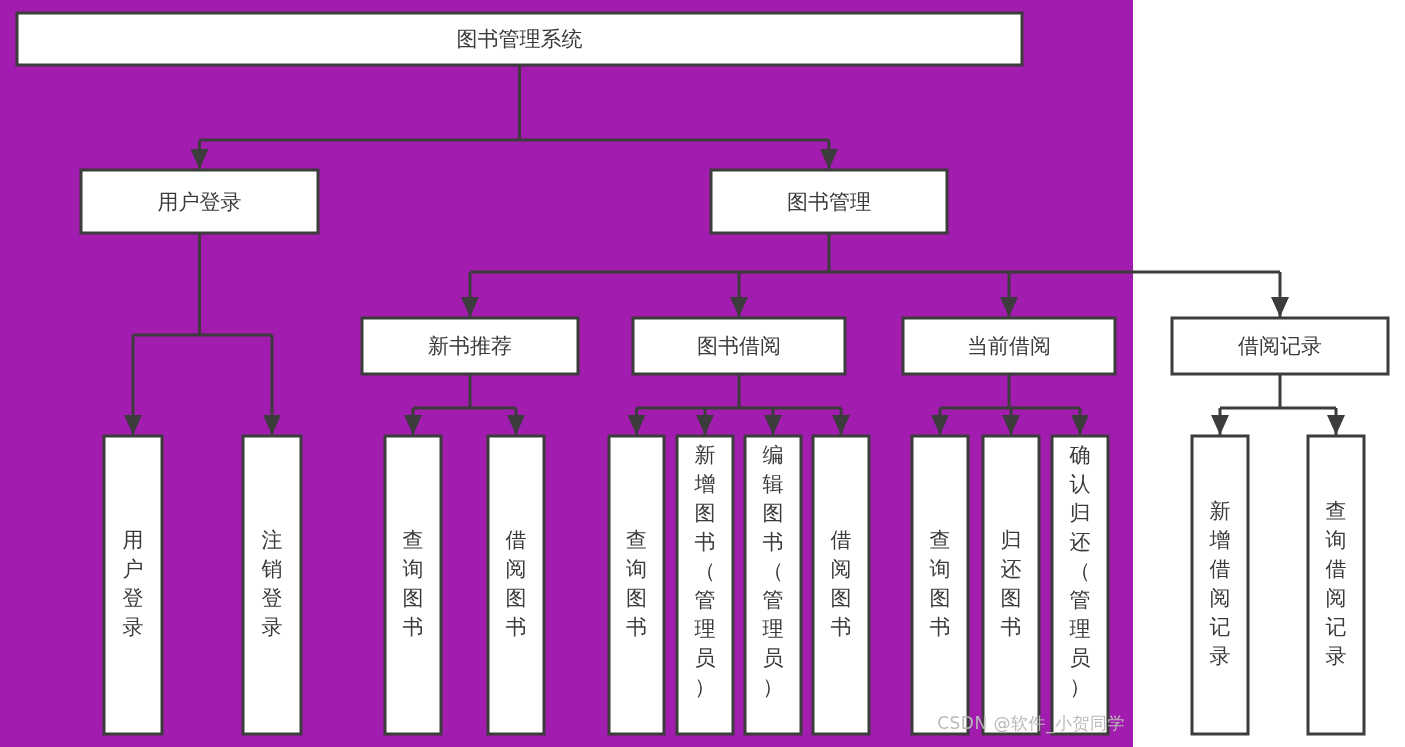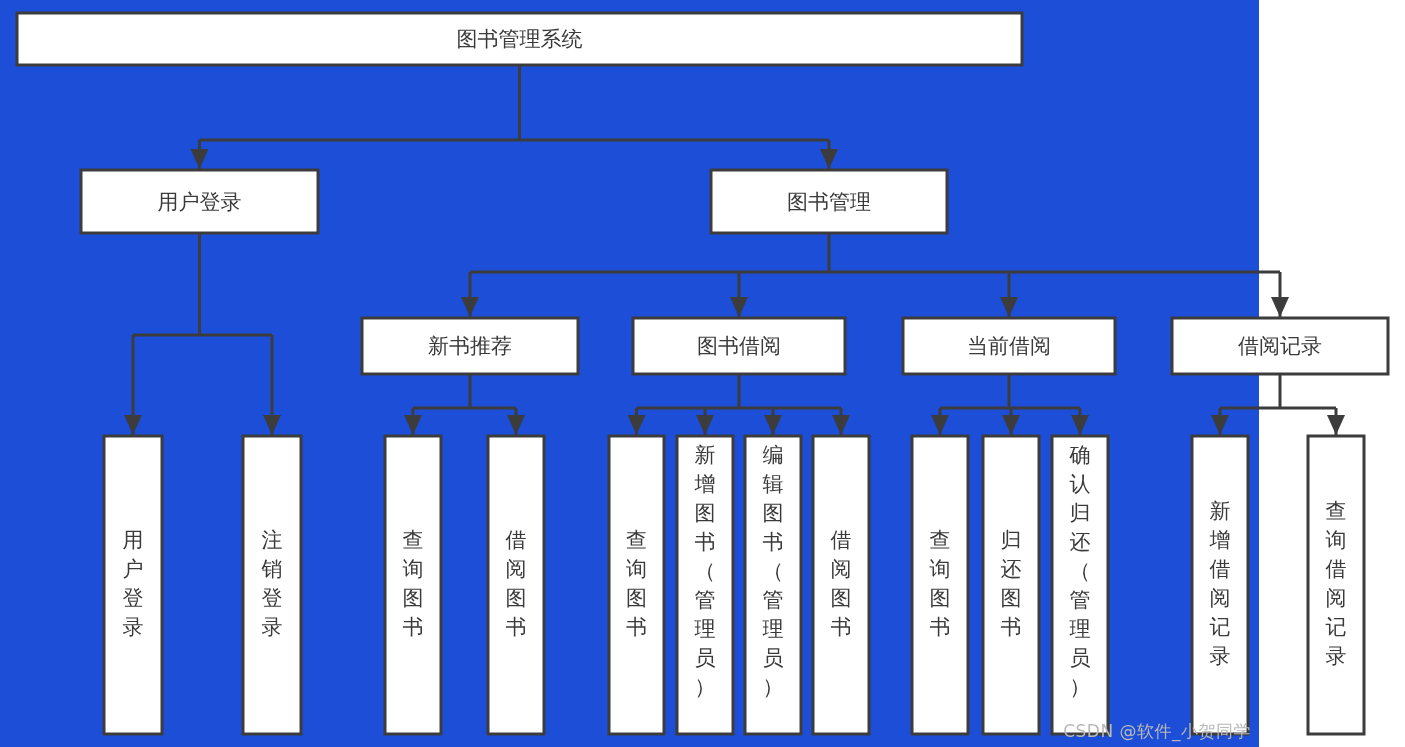--- a/index.html
+++ b/index.html
@@ -9,23 +9,23 @@
     background: #ffffff;
   }
   body {
     width: 1405px;
     height: 747px;
     overflow: hidden;
     font-family: "DejaVu Sans", "Liberation Sans", sans-serif;
   }
   #diagram-root {
     position: relative;
-    width: 1259px;
+    width: 1133px;
     height: 747px;
-    background: #1d4ed8;
+    background: #a21caf;
     text-align: right;
   }
   svg.diagram-canvas {
     display: block;
     width: 1405px;
     height: 747px;
   }
   .node-rect {
     fill: #ffffff;
     stroke: #3c3c3c;
@@ -50,21 +50,21 @@
   }
   .node-label-vertical {
     fill: #3a3a3a;
     font-family: "DejaVu Sans", "Liberation Sans", sans-serif;
     font-size: 21px;
     text-anchor: middle;
   }
   .watermark-text {
     position: absolute;
     right: 8px;
-    bottom: 4px;
+    bottom: 12px;
     font-family: "DejaVu Sans", "Liberation Sans", sans-serif;
     font-size: 17px;
     color: #b9b9b9;
     letter-spacing: 0.5px;
     white-space: nowrap;
     user-select: none;
   }
 </style>
 </head>
 <body>

